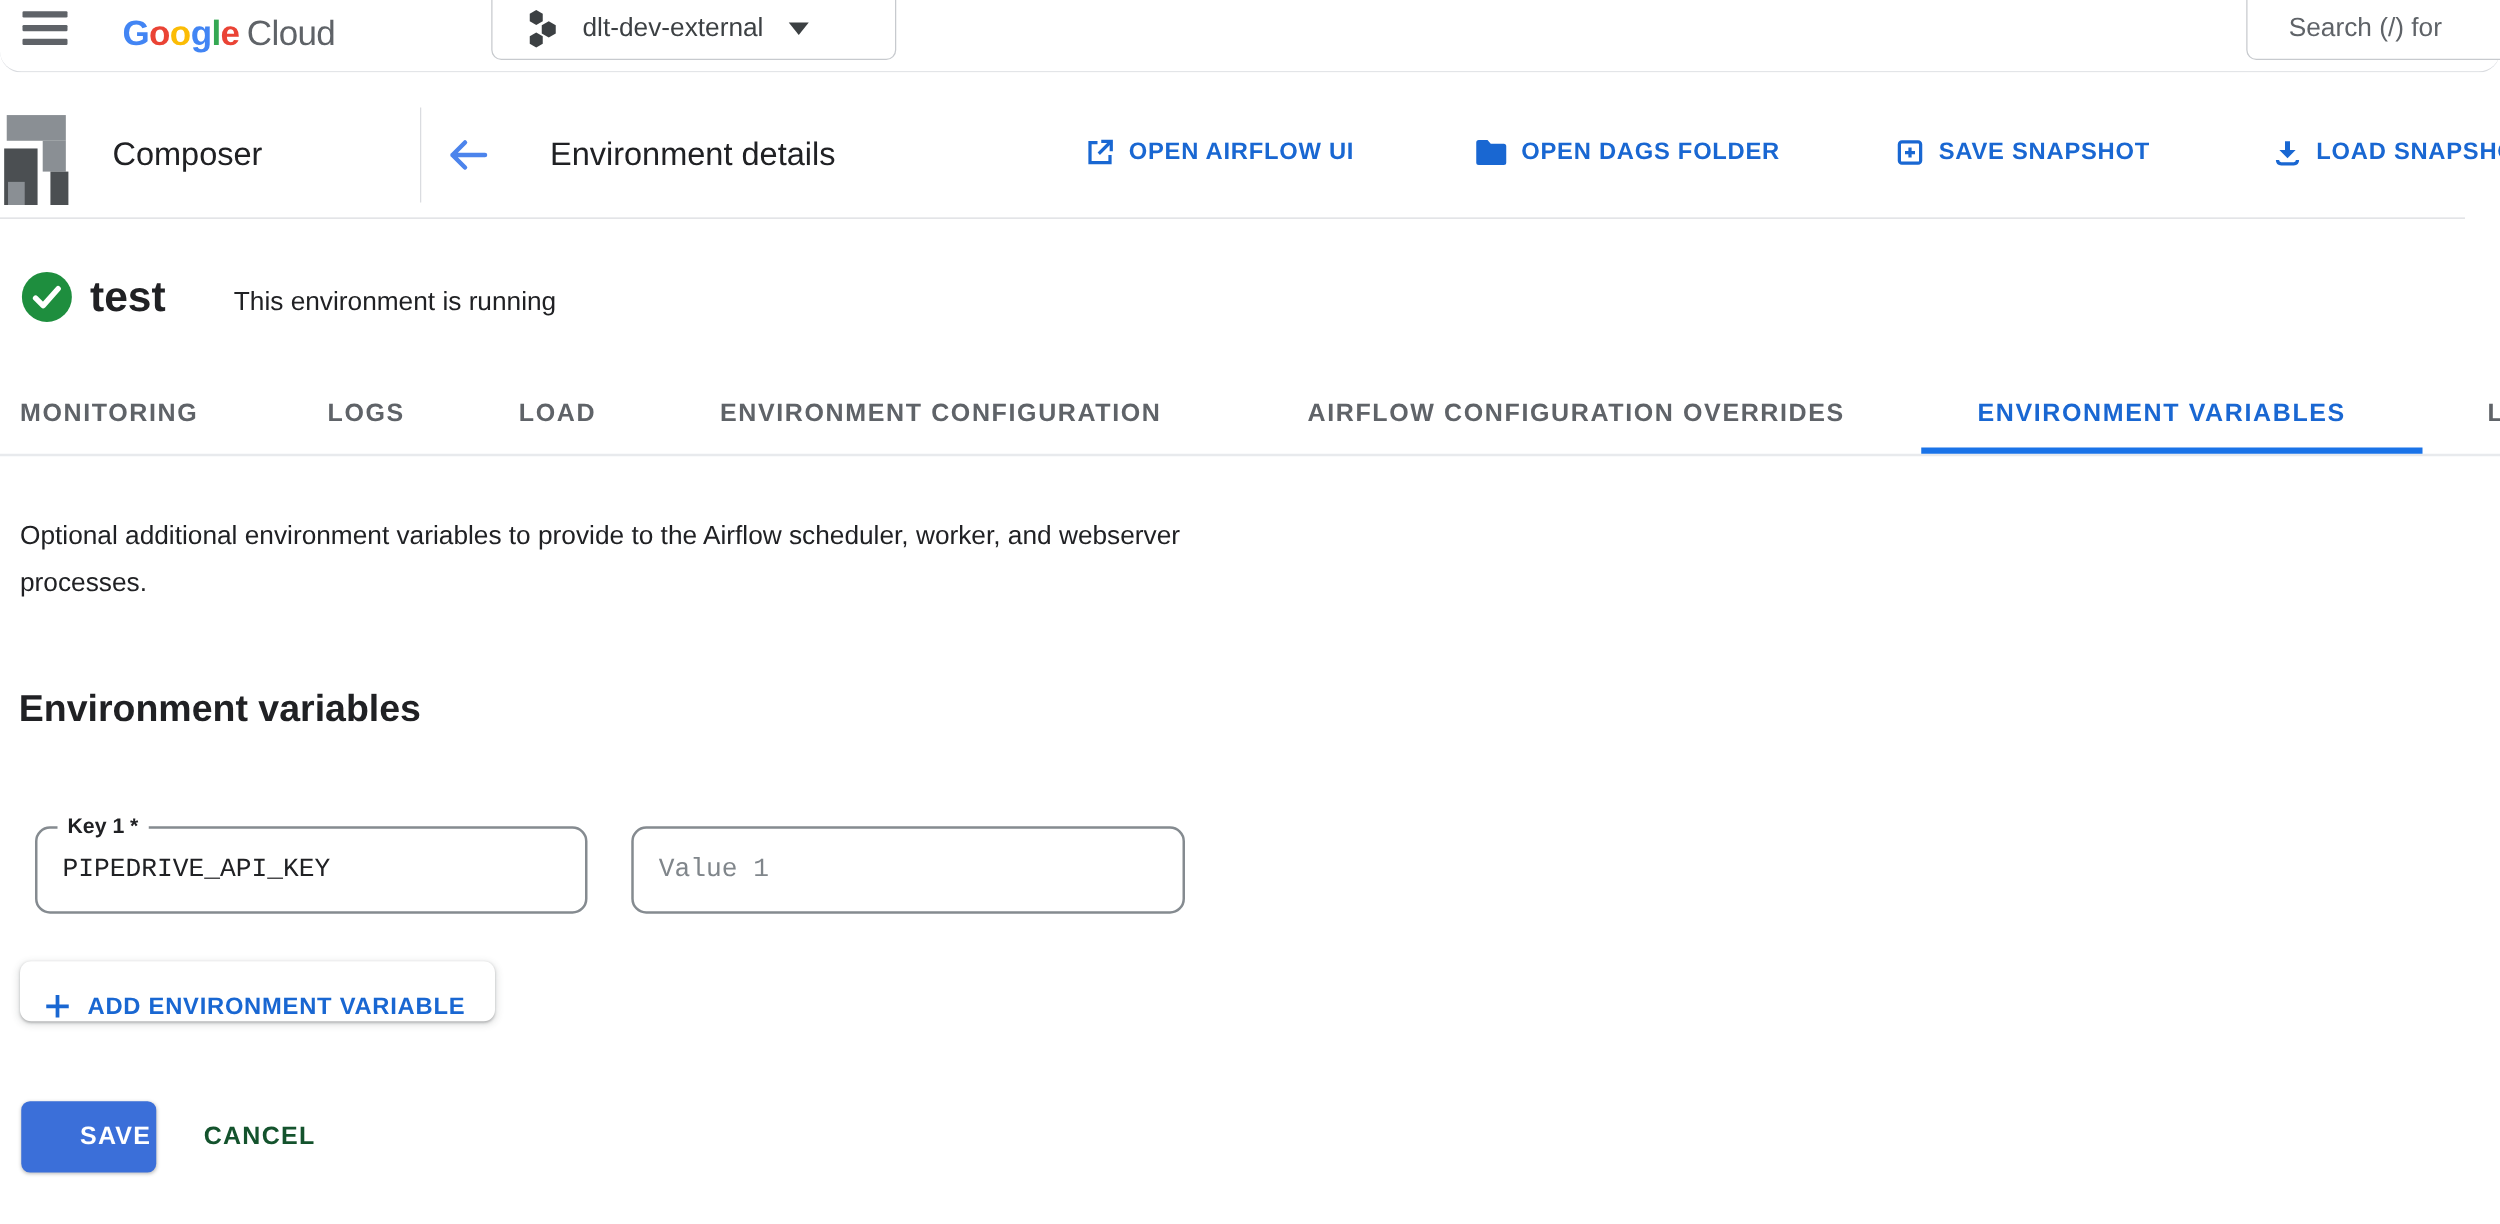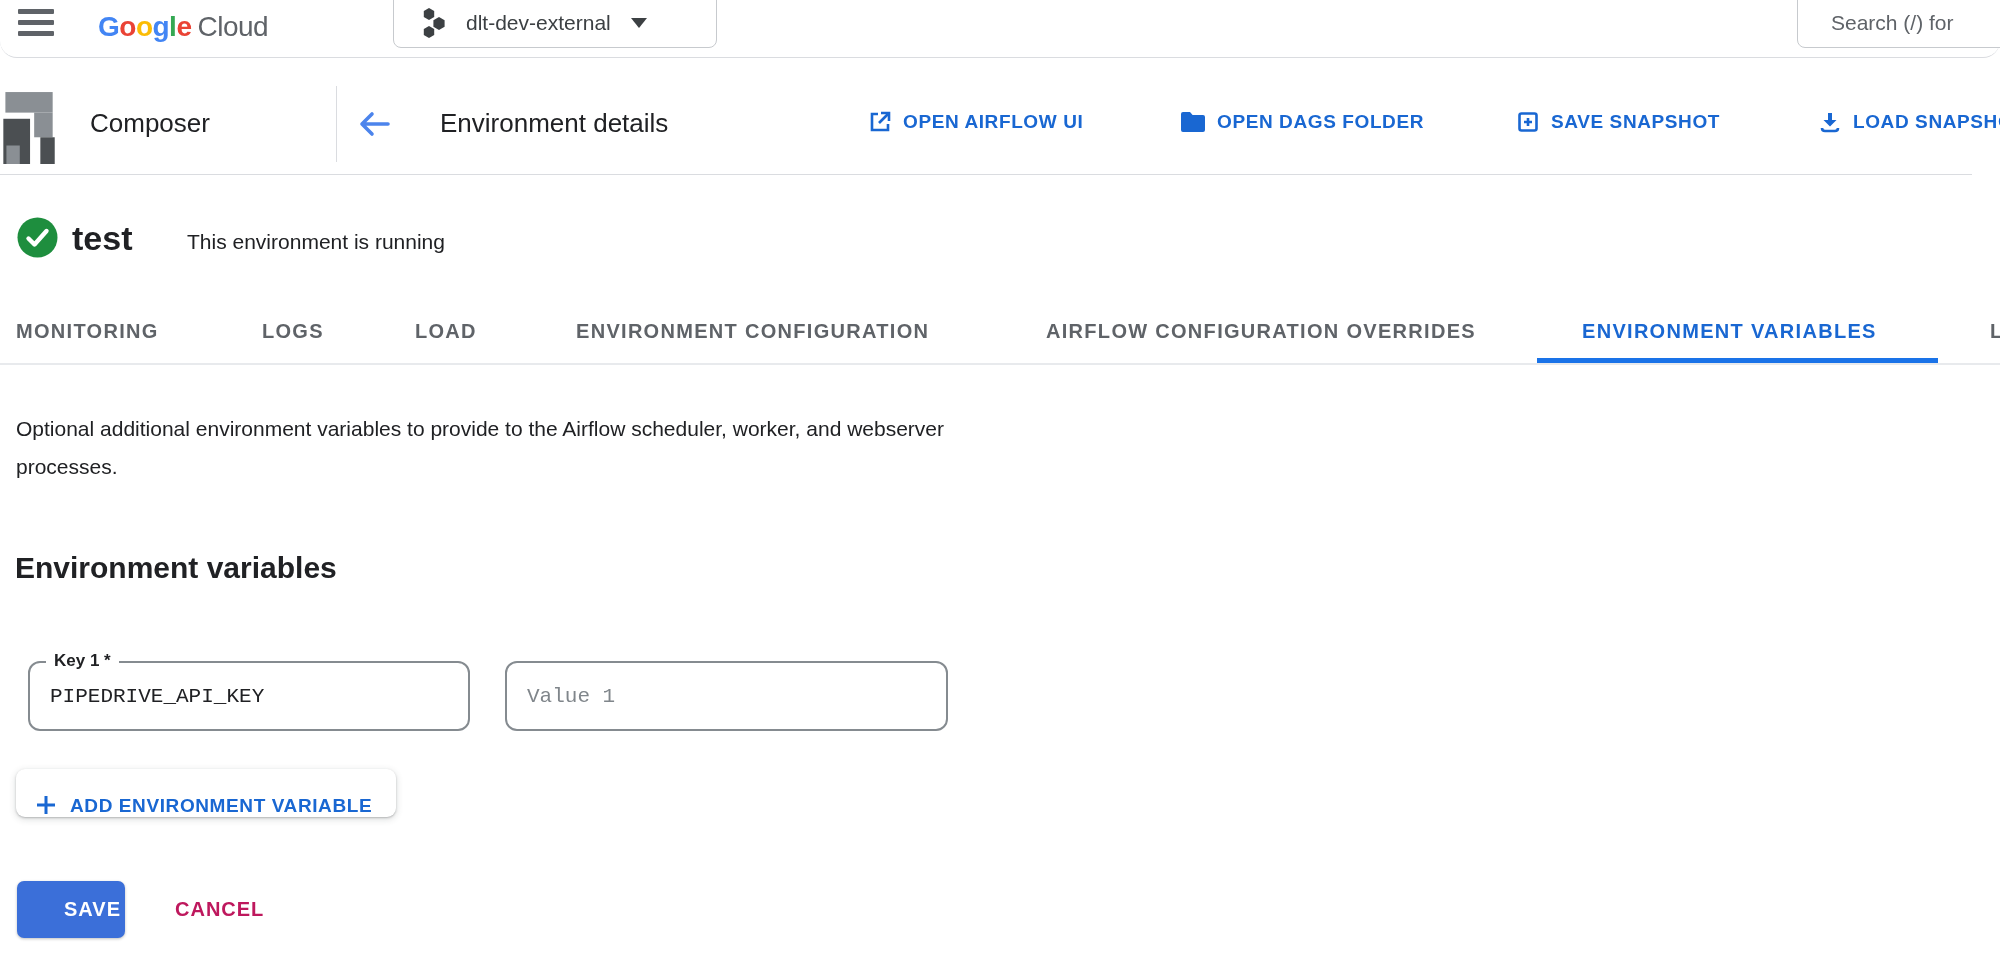--- a/index.html
+++ b/index.html
@@ -83,23 +83,23 @@
     font-size:19px; font-weight:700; letter-spacing:0.6px; white-space:nowrap;
   }
   .save-btn {
     position:absolute; left:17px; top:881px; width:108px; height:57px;
     background:#3b6fd9; color:#fff; border:none; border-radius:7px; cursor:pointer;
     font-family:"Liberation Sans",sans-serif; font-size:20px; font-weight:700; letter-spacing:1px;
     box-shadow:0 1px 3px rgba(0,0,0,.25);
     padding-left:43px;
   }
   .cancel-btn {
-    position:absolute; left:165px; top:881px; height:57px; padding:0 10px;
+    position:absolute; left:153px; top:881px; height:57px; padding:0 10px;
     background:transparent; border:none; cursor:pointer;
-    font-family:"Liberation Sans",sans-serif; font-size:20px; font-weight:700; letter-spacing:1px; color:#be185d;
+    font-family:"Liberation Sans",sans-serif; font-size:20px; font-weight:700; letter-spacing:1px; color:#14532d;
   }
 </style>
 </head>
 <body>
 
 <div class="topbar">
   <div class="hamburger">
     <span></span>
       <span></span>
       <span></span>

